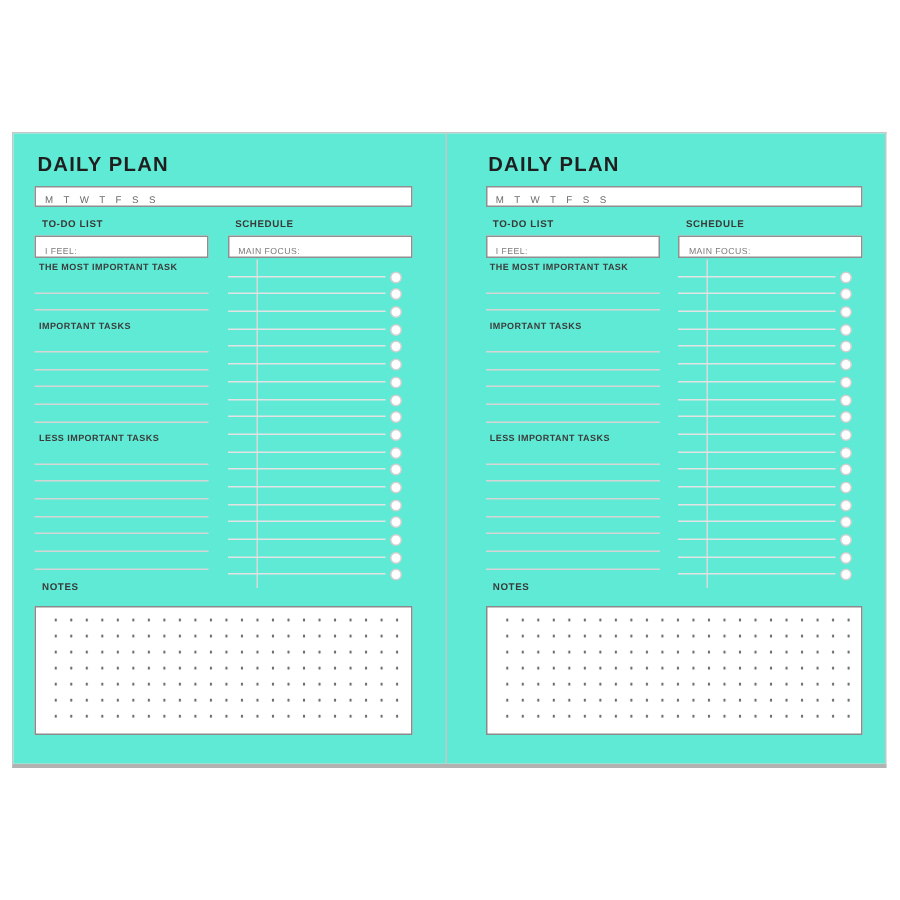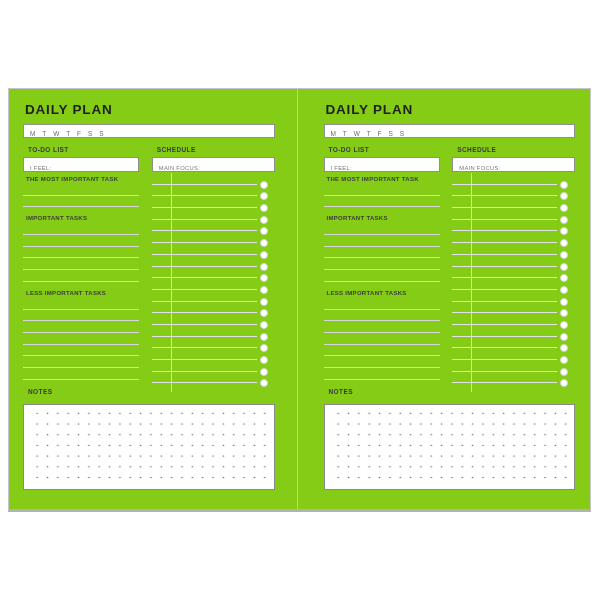--- a/index.html
+++ b/index.html
@@ -4,21 +4,21 @@
 <style>
   * { margin: 0; padding: 0; box-sizing: border-box; }
   html,body { width: 600px; height: 600px; background: #ffffff; font-family: "Liberation Sans", sans-serif; }
   .canvas { position: relative; width: 600px; height: 600px; background: #ffffff; overflow: hidden; }
 
   .spread {
     position: absolute; left: 8px; top: 88px; width: 583px; height: 424px;
     display: flex; background: #ffffff;
     border: 1px solid #c6c6c6; border-bottom: 3px solid #b2b2b2;
   }
-  .page { flex: 1 1 0; position: relative; background: #84cc16; }
+  .page { flex: 1 1 0; position: relative; background: #5eead4; }
   .page-left  { border-right: 1px solid #c6c6c6; padding: 0 22px 0 14px; }
   .page-right { padding: 0 15px 0 26px; }
 
   .title {
     margin-top: 14px; font-size: 13.5px; font-weight: bold; letter-spacing: 0.8px;
     color: #1f1f1f; line-height: 14px; padding-left: 2px;
   }
 
   .days-box {
     margin-top: 7px; height: 14px; border: 1px solid #8f8f8f; background: #fff;

